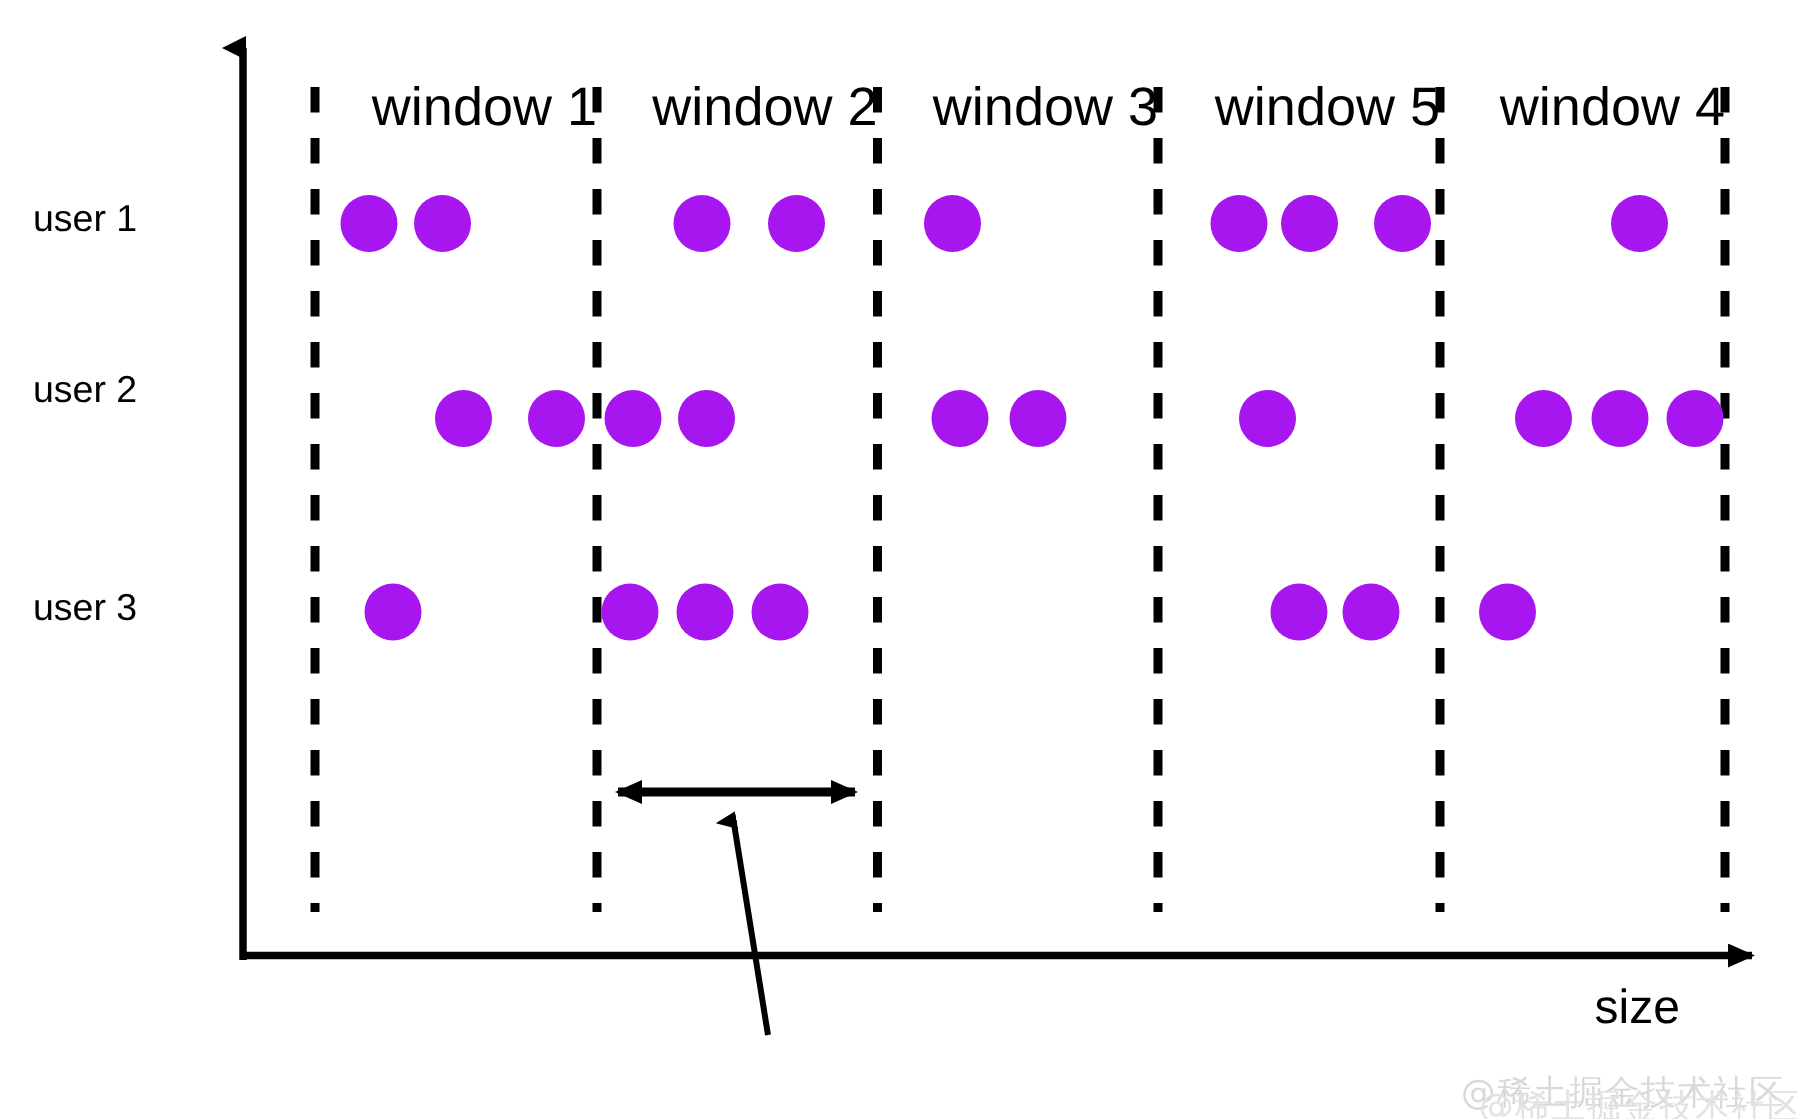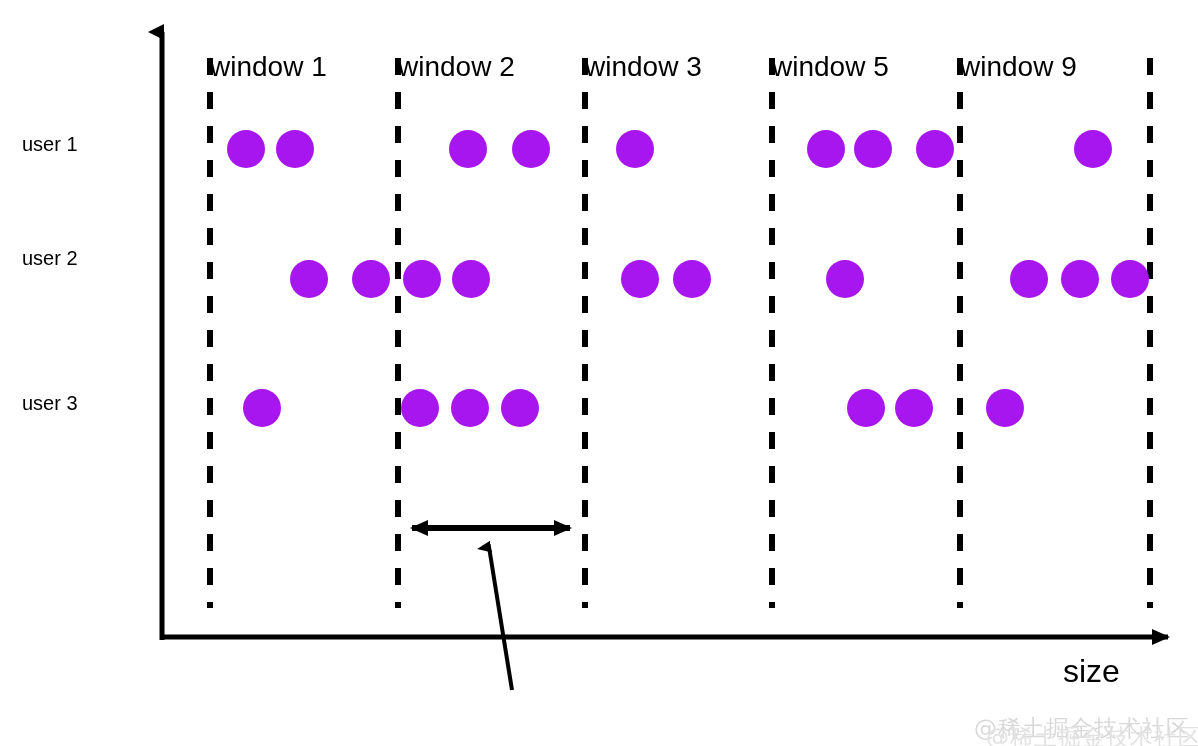--- a/index.html
+++ b/index.html
@@ -28,28 +28,28 @@
   .window-label,
   .user-label,
   .anno-label {
     position: absolute;
     color: #000000;
     white-space: nowrap;
     font-family: "Liberation Sans", sans-serif;
     font-weight: 400;
   }
   .user-label {
-    font-size: 20px;
+    font-size: 25px;
     line-height: 1;
     text-align: left;
   }
   .window-label {
-    font-size: 28px;
+    font-size: 36px;
     line-height: 1;
-    text-align: left;
+    text-align: right;
   }
   .axis-label {
     font-size: 32px;
     line-height: 1;
   }
   .anno-label {
     font-size: 28px;
     line-height: 1;
   }
   .watermark {
@@ -145,21 +145,21 @@
   </svg>
 
   <div class="user-label" style="left:22px; top:134px;">user 1</div>
   <div class="user-label" style="left:22px; top:248px;">user 2</div>
   <div class="user-label" style="left:22px; top:393px;">user 3</div>
 
   <div class="window-label" style="left:210px; top:53px; width:188px;">window 1</div>
   <div class="window-label" style="left:398px; top:53px; width:187px;">window 2</div>
   <div class="window-label" style="left:585px; top:53px; width:187px;">window 3</div>
   <div class="window-label" style="left:772px; top:53px; width:188px;">window 5</div>
-  <div class="window-label" style="left:960px; top:53px; width:190px;">window 9</div>
+  <div class="window-label" style="left:960px; top:53px; width:190px;">window 4</div>
 
   <div class="axis-label" style="left:1063px; top:655px;">size</div>
 
 
   <div class="watermark">
     <span>@稀土掘金技术社区</span>
     <span class="wm-b">@稀土掘金技术社区</span>
   </div>
 
 </div>

